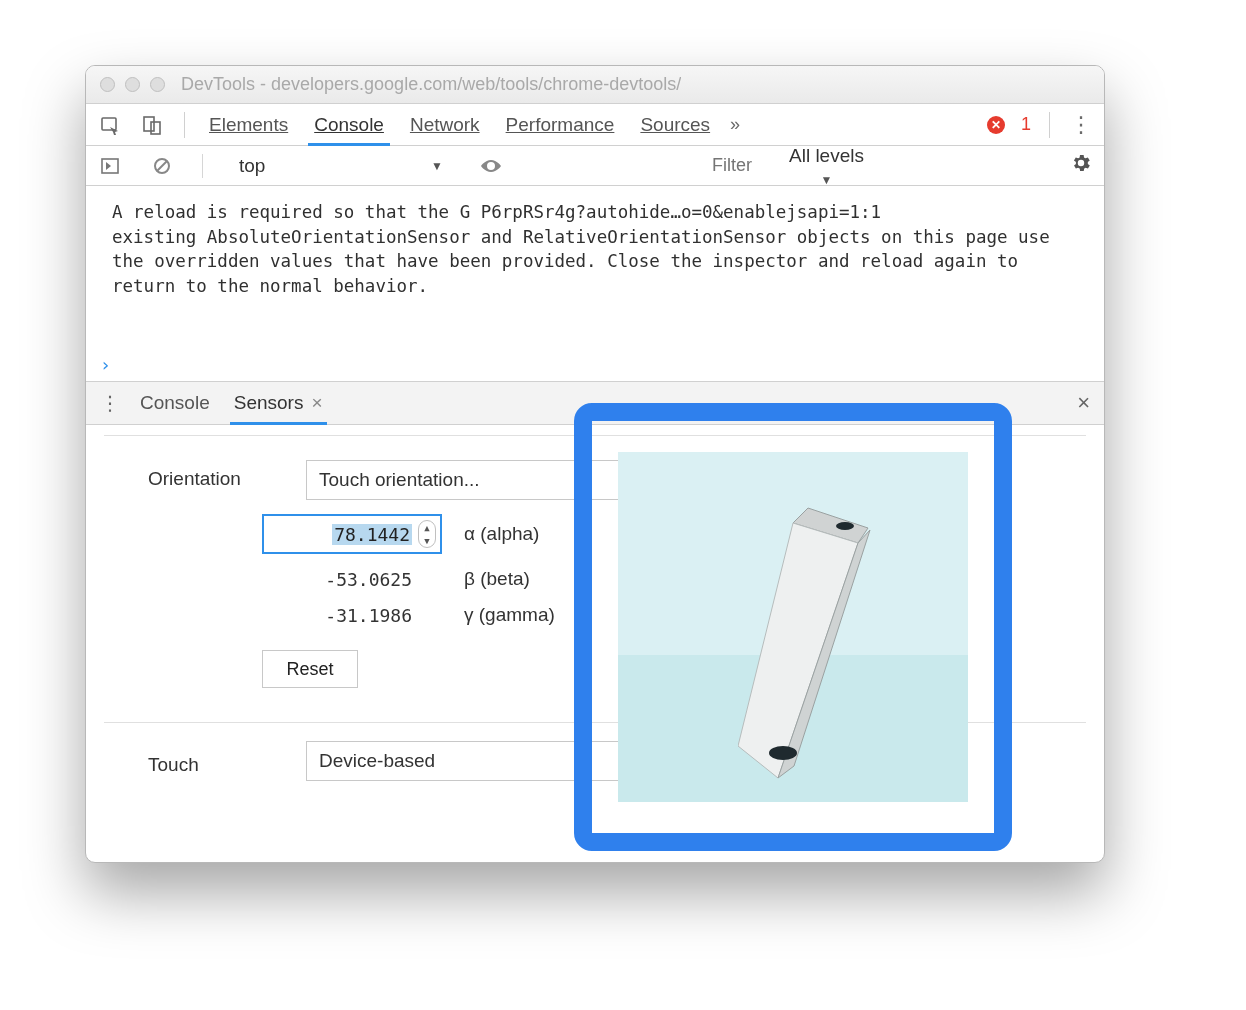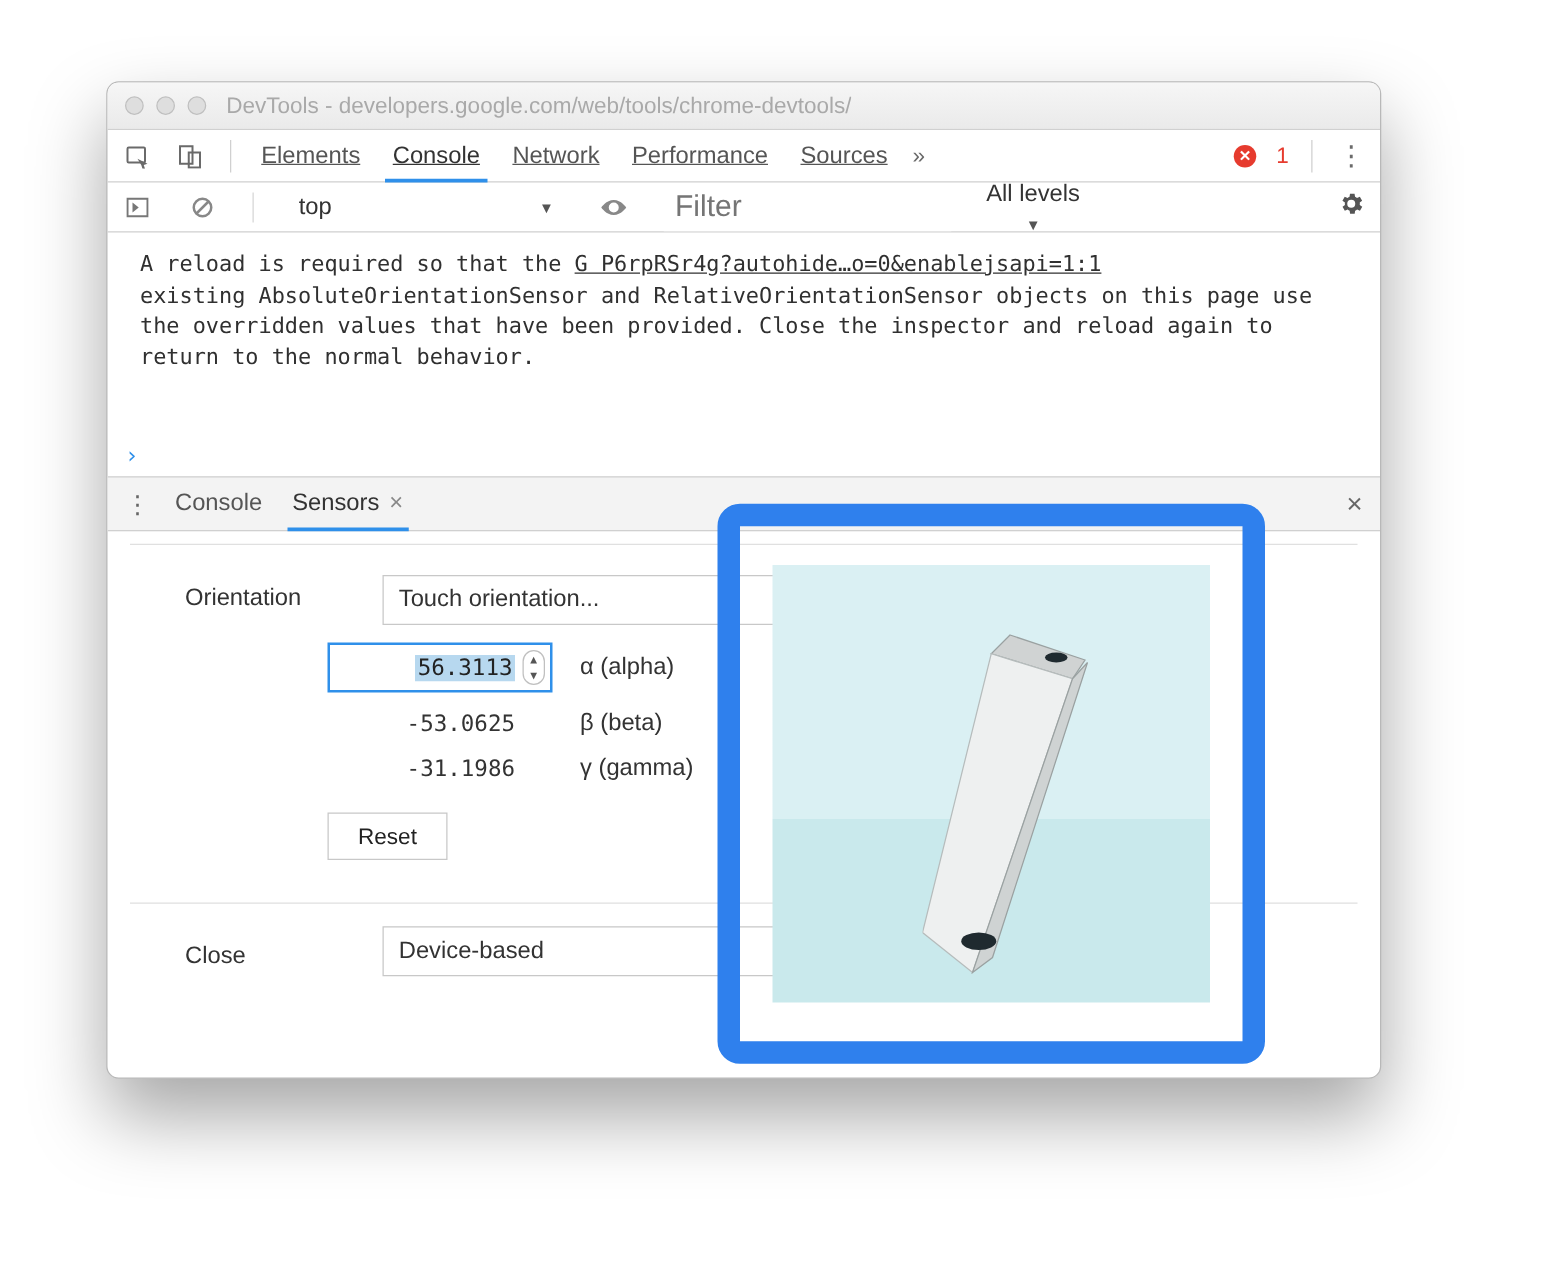--- a/index.html
+++ b/index.html
@@ -68,35 +68,35 @@
   .console-toolbar .icon { width:24px; height:24px; display:flex; align-items:center; justify-content:center; cursor:pointer; color:#777; }
   .console-toolbar .sep { width:1px; height:24px; background:#d6d6d6; }
   .ctx-select {
     display:flex; align-items:center; gap:8px;
     padding: 2px 8px; min-width: 220px;
     font-size: 19px; color:#333; cursor:pointer;
   }
   .ctx-select .tri { font-size:12px; color:#555; margin-left:auto; }
   .filter-input {
     border:1px solid rgba(0,0,0,0); background:#fff;
-    font-size:24px; color:#888; padding:4px 8px; width:230px;
+    font-size:18px; color:#888; padding:4px 8px; width:230px;text-align:right;
   }
   .levels { display:flex; align-items:center; gap:6px; cursor:pointer; font-size:19px; color:#333;flex-direction:column; }
   .levels .tri { font-size:12px; color:#555; }
   .gear { margin-left:auto; cursor:pointer; color:#555; }
   
   .console-body {
     padding: 14px 18px 4px 26px;
     font-family: Menlo, Monaco, Consolas, monospace;
     font-size: 17.5px; color:#303030; line-height:1.4;
     height: 168px;
     position:relative;
   }
   .console-body .msg { white-space: pre-wrap; }
-  .console-body .src { text-decoration: underline; }
+  .console-body .src { }
   .prompt-line { color:#2f90ea; font-family: Menlo, monospace; font-size:18px; padding-left:14px; padding-bottom:6px; }
   
   .drawer-header {
     height: 44px;
     background:#f3f3f3;
     border-top:1px solid #d0d0d0;
     border-bottom:1px solid #d0d0d0;
     display:flex; align-items:center; padding:0 14px; gap:16px;
     font-size:19px; color:#555;
   }
@@ -269,21 +269,21 @@
       <div class="row-label">Orientation</div>
       <div class="dropdown">
         <span>Touch orientation...</span>
         <span class="dd-btn">▼</span>
       </div>
     </div>
 
     <div class="fields">
       <div class="field-row">
         <div class="num-input">
-          <span class="val">56.3113</span>
+          <span class="val">78.1442</span>
           <div class="stepper">
               <span>▲</span>
               <span>▼</span>
             </div>
         </div>
         <span>α (alpha)</span>
       </div>
       <div class="field-row">
         <div class="plain-val">-53.0625</div>
         <span>β (beta)</span>
@@ -291,21 +291,21 @@
       <div class="field-row">
         <div class="plain-val">-31.1986</div>
         <span>γ (gamma)</span>
       </div>
       <button class="reset-btn">Reset</button>
     </div>
 
     <div class="bottom-divider"></div>
 
     <div class="touch-row">
-      <div class="row-label">Close</div>
+      <div class="row-label">Touch</div>
       <div class="dropdown">
         <span>Device-based</span>
         <span class="dd-btn">▼</span>
       </div>
     </div>
 
     <div class="highlight">
       <div class="preview">
         <svg class="phone" width="170" height="300" viewBox="0 0 170 300">
           <polygon points="70,10 130,30 120,45 55,25" fill="#d0d3d3" stroke="#9aa1a1" stroke-width="1"></polygon>

